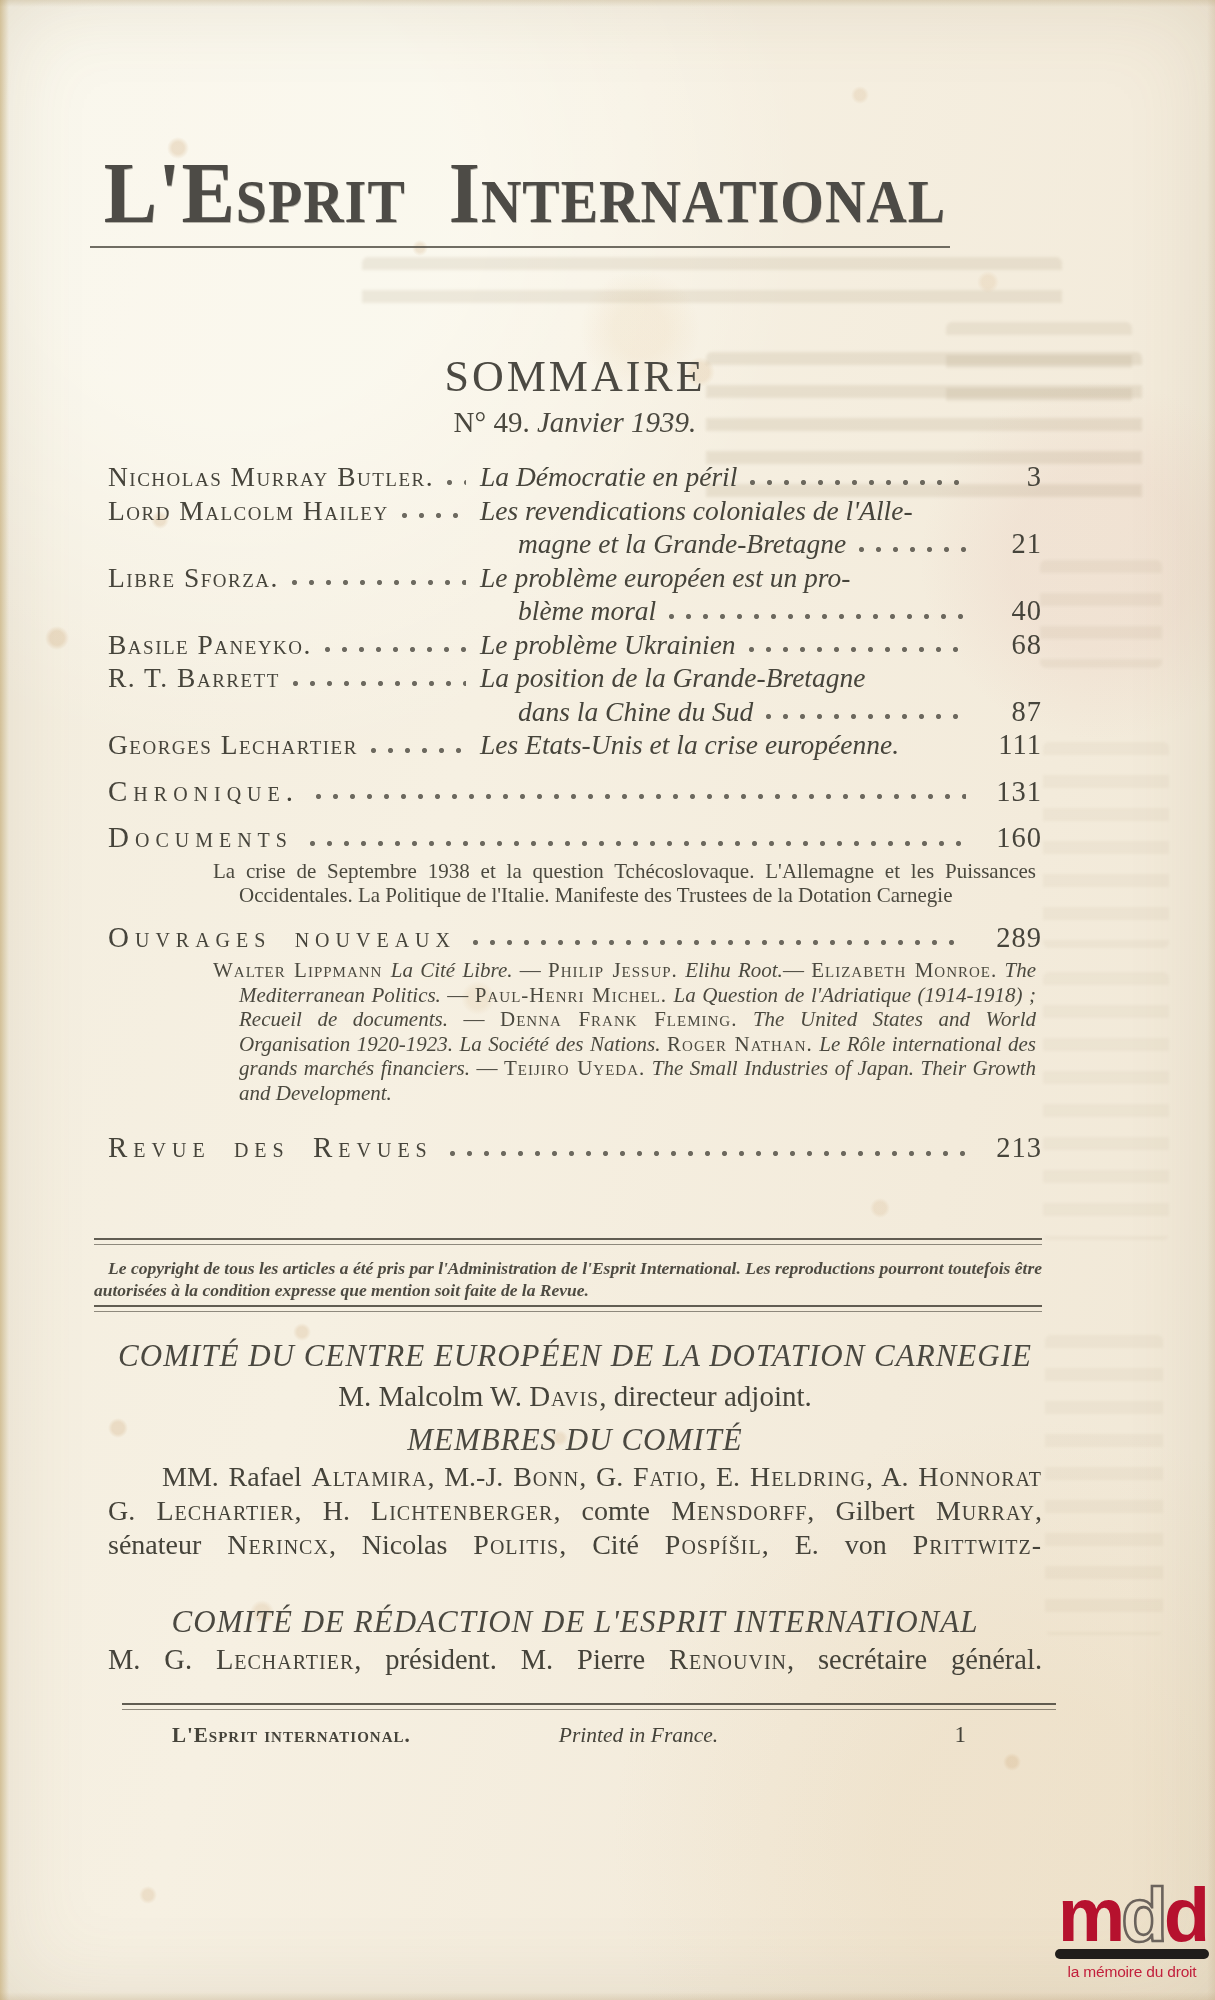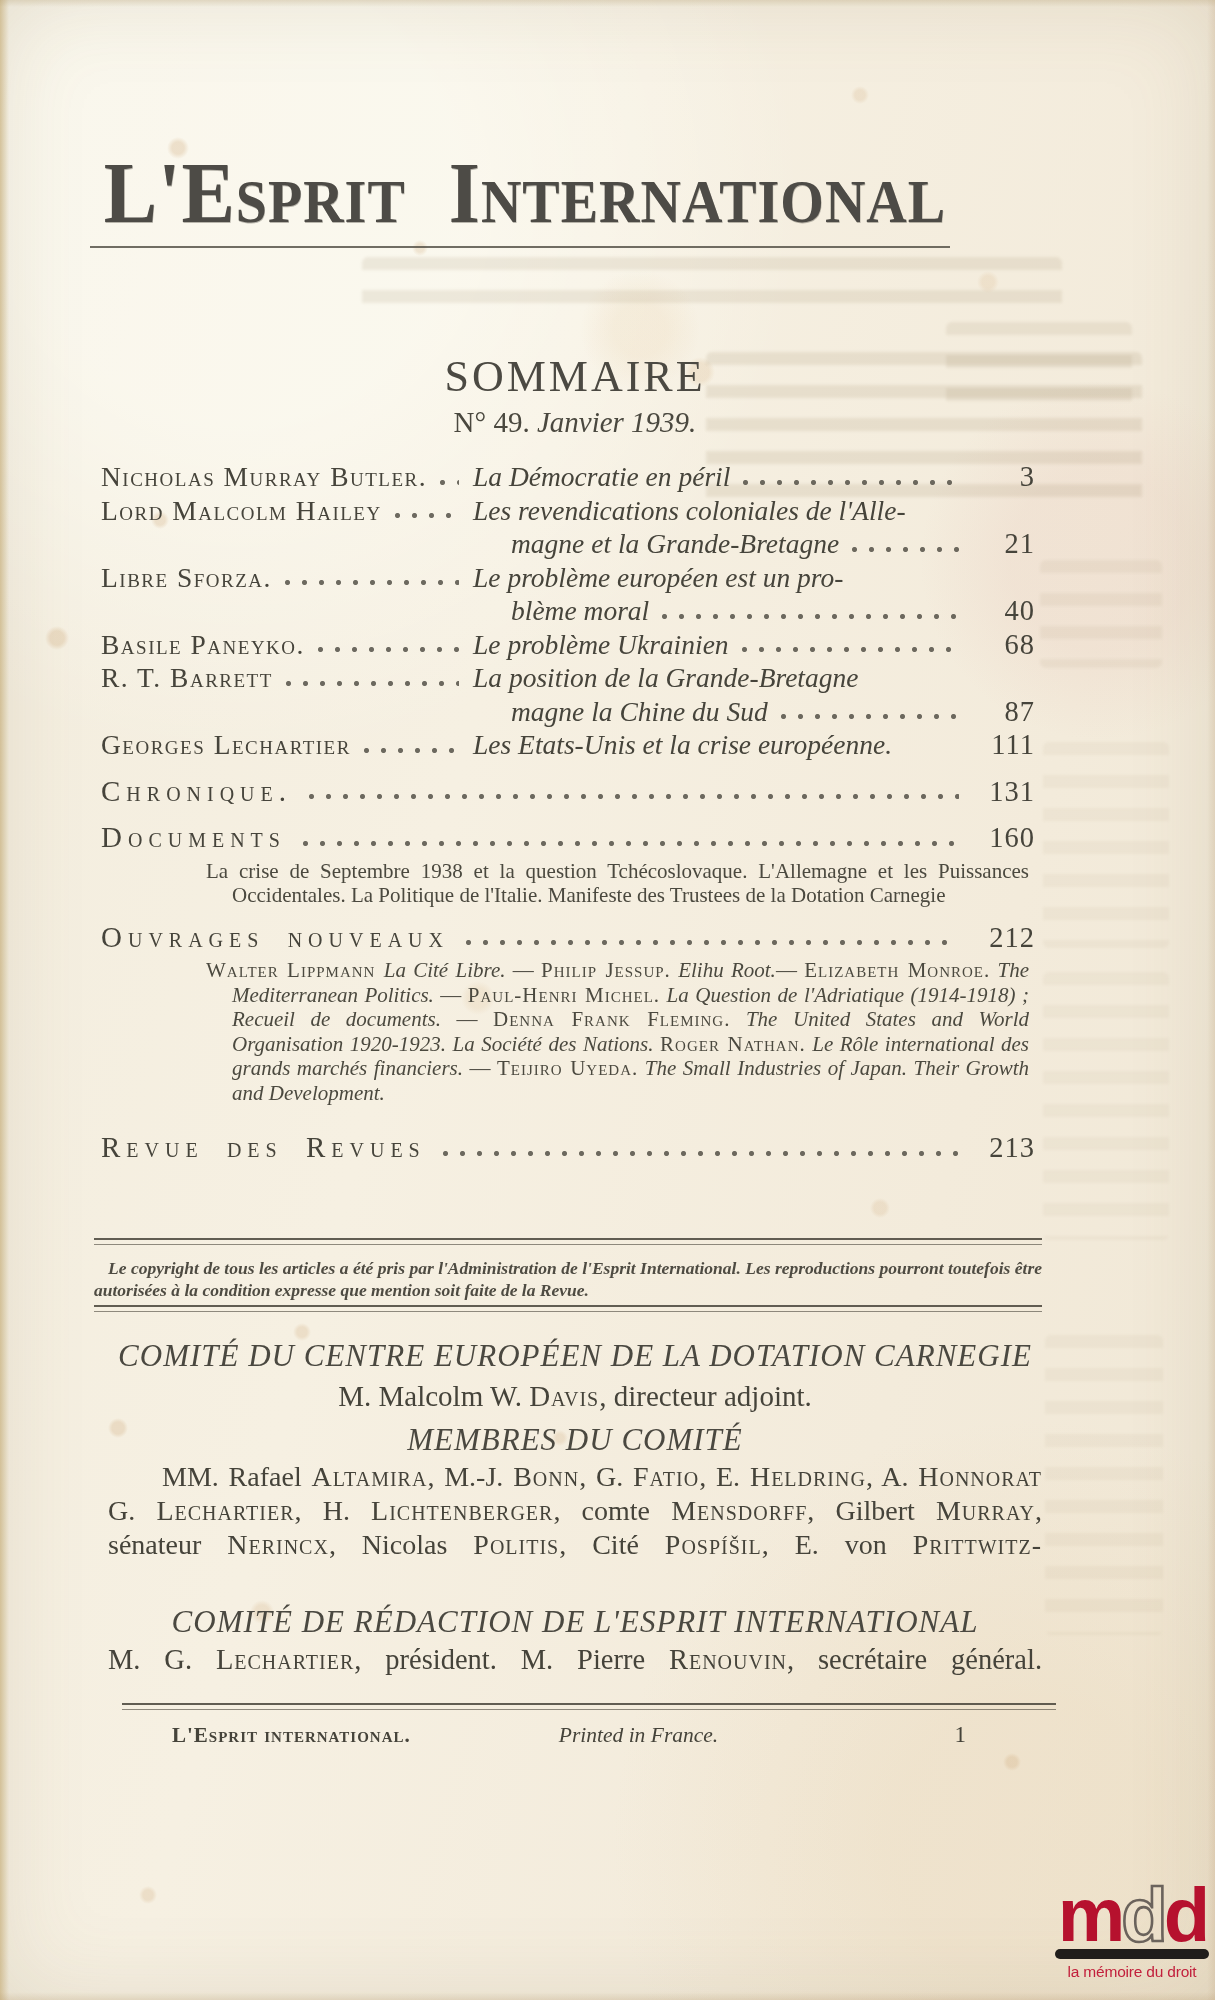--- a/index.html
+++ b/index.html
@@ -59,21 +59,21 @@
     transform:scaleY(1.08); transform-origin:top center;
     text-shadow:0.5px 0.5px 0.6px rgba(60,58,50,.35);}
   .rule-title{left:90px; top:246px; width:860px; border-top:2.5px solid rgba(78,74,64,.8); height:0;}
 
   .sommaire{left:108px; top:314px; width:934px; text-align:center;
     font-size:44px; letter-spacing:3px; color:#4b4942; font-weight:normal;}
   .issue{left:108px; top:406px; width:934px; text-align:center; font-size:29px; color:#4a483f;}
   .issue .issue-date{font-style:italic;}
 
   
-  .toc{left:101px; top:460px; width:934px;}
+  .toc{left:108px; top:460px; width:934px;}
   .toc-line{display:flex; align-items:baseline; font-size:27.5px; line-height:33.5px; color:#46443b;}
   .toc-author{width:372px; flex:none; display:flex; align-items:baseline;
     font-variant:small-caps; letter-spacing:1.5px; white-space:nowrap;}
   .toc-titlecell{flex:1 1 auto; display:flex; align-items:baseline; font-style:italic; min-width:0;}
   .toc-titlecell.indent .title-text{margin-left:38px;}
   .title-text{white-space:nowrap;}
   .toc-page{width:62px; flex:none; text-align:right; font-size:28.5px; letter-spacing:1px; font-style:normal;}
   .author-leader,.dot-leader{flex:1 1 auto; align-self:flex-end; height:8px; min-width:8px;
     margin:0 14px 7px 12px;
     background-image:radial-gradient(circle at 3.5px 3.5px, rgba(74,71,62,.8) 2.1px, rgba(74,71,62,0) 3px);
@@ -219,21 +219,21 @@
           <span class="author-leader"></span>
         </div>
         <div class="toc-titlecell">
           <span class="title-text">La position de la Grande-Bretagne</span>
         </div>
         <div class="toc-page"></div>
       </div>
       <div class="toc-line">
         <div class="toc-author"></div>
         <div class="toc-titlecell indent">
-          <span class="title-text">magne la Chine du Sud</span>
+          <span class="title-text">dans la Chine du Sud</span>
           <span class="dot-leader"></span>
         </div>
         <div class="toc-page">87</div>
       </div>
       <div class="toc-line">
         <div class="toc-author">
           <span class="author-name">Georges Lechartier</span>
           <span class="author-leader"></span>
         </div>
         <div class="toc-titlecell">
@@ -248,21 +248,21 @@
       </div>
       <div class="toc-line section">
         <span class="section-label">Documents</span>
         <span class="dot-leader"></span>
         <div class="toc-page">160</div>
       </div>
       <div class="toc-note">La crise de Septembre 1938 et la question Tchécoslovaque. L'Allemagne et les Puissances Occidentales. La Politique de l'Italie. Manifeste des Trustees de la Dotation Carnegie</div>
       <div class="toc-line section">
         <span class="section-label">Ouvrages nouveaux</span>
         <span class="dot-leader"></span>
-        <div class="toc-page">212</div>
+        <div class="toc-page">289</div>
       </div>
       <div class="toc-note rich"><span class="seg-sc">Walter Lippmann </span><span class="seg-it">La Cité Libre.</span><span class="seg-n"> — </span><span class="seg-sc">Philip Jessup.</span><span class="seg-it"> Elihu Root.</span><span class="seg-n">— </span><span class="seg-sc">Elizabeth Monroe.</span><span class="seg-it"> The Mediterranean Politics.</span><span class="seg-n"> — </span><span class="seg-sc">Paul-Henri Michel.</span><span class="seg-it"> La Question de l'Adriatique (1914-1918) ; Recueil de documents.</span><span class="seg-n"> — </span><span class="seg-sc">Denna Frank Fleming.</span><span class="seg-it"> The United States and World Organisation 1920-1923. La Société des Nations.</span><span class="seg-n"> </span><span class="seg-sc">Roger Nathan.</span><span class="seg-it"> Le Rôle international des grands marchés financiers.</span><span class="seg-n"> — </span><span class="seg-sc">Teijiro Uyeda.</span><span class="seg-it"> The Small Industries of Japan. Their Growth and Development.</span></div>
       <div class="toc-line section">
         <span class="section-label">Revue des Revues</span>
         <span class="dot-leader"></span>
         <div class="toc-page">213</div>
       </div>
     </div>
 
   <div class="abs rule-double rd-a"></div>

